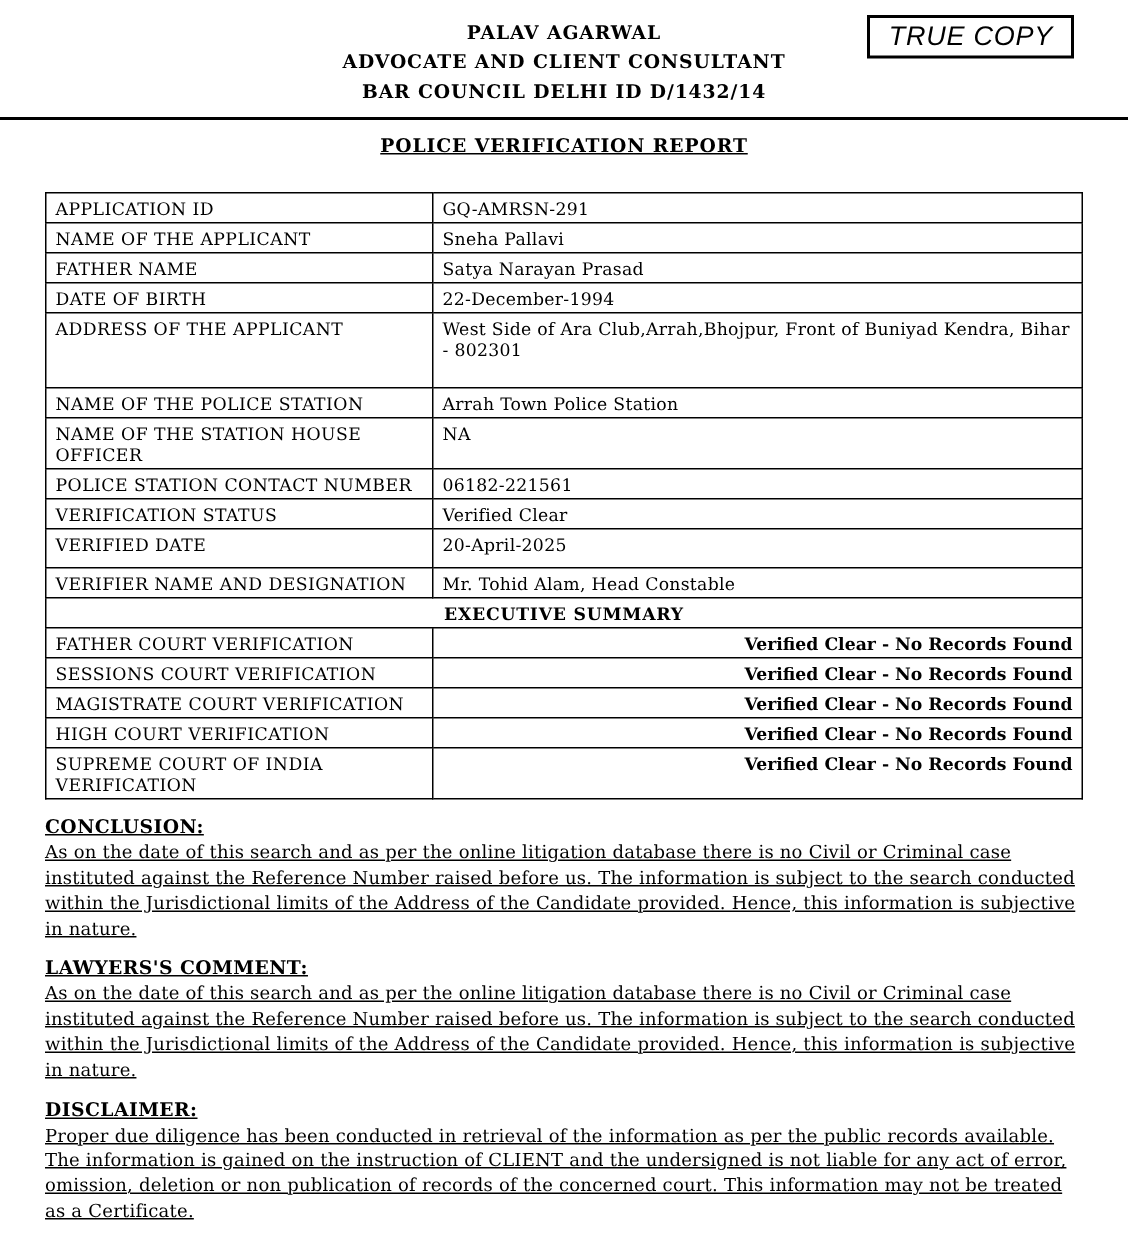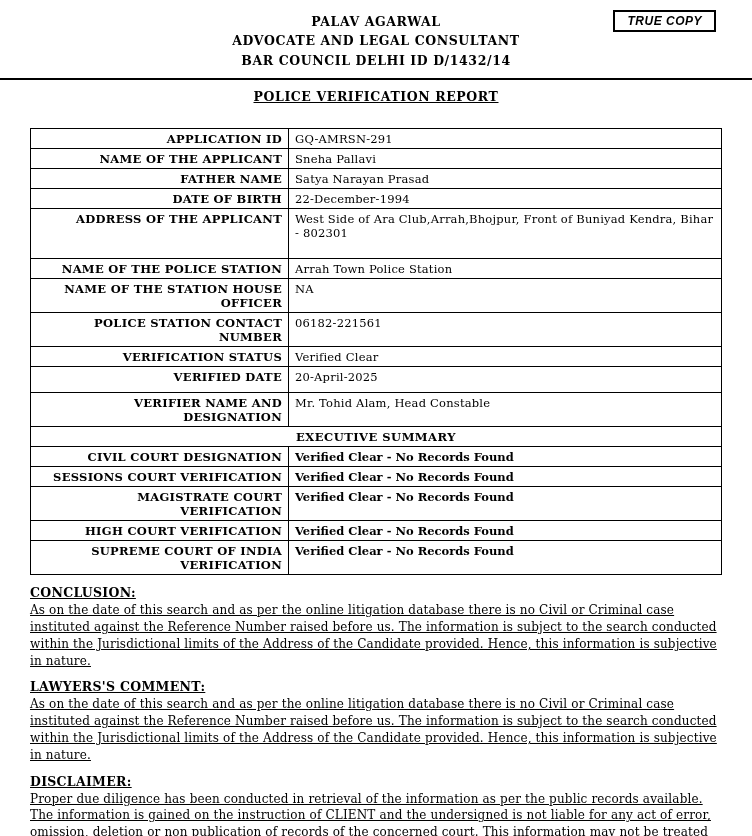--- a/index.html
+++ b/index.html
@@ -9,50 +9,50 @@
     font-family:"DejaVu Serif", serif; color:#000;
   }
   .page { position:relative; width:752px; height:836px; padding:12px 30px 0 30px;border-radius:10px; }
 
   
   .letterhead { text-align:center; font-size:12.5px; line-height:1.55; letter-spacing:0.6px; font-weight:600; }
   .true-copy {
     position:absolute; top:10px; right:36px;
     border:2px solid #000; padding:2px 12px;
     font-family:"Liberation Sans", sans-serif;
-    font-style:italic; font-weight:bold; font-size:12px; letter-spacing:0.5px;
+    font-style:italic; font-weight:normal; font-size:18px; letter-spacing:0.5px;
   }
   .head-rule { border:none; border-top:2px solid #000; margin:8px -30px 0 -30px; }
 
   
   .report-title { text-align:center; font-weight:bold; text-decoration:underline; font-size:12.5px; letter-spacing:0.6px; margin:9px 0 24px 0; }
 
   
   table.report { width:100%; border-collapse:collapse; font-size:11.5px; }
   table.report td { border:1.6px solid #000; padding:2.5px 6px; vertical-align:top; }
-  td.lbl { font-weight:bold; width:258px; letter-spacing:0.3px;text-align:right; }
+  td.lbl { font-weight:normal; width:258px; letter-spacing:0.3px; }
   td.val { letter-spacing:0.2px; }
   tr.addr td { height:50px; }
   tr.vdate td { height:26px;margin-top:12px; }
   td.summary-title { text-align:center; font-weight:bold; letter-spacing:0.5px; }
-  td.val-center { text-align:left; font-weight:bold; }
+  td.val-center { text-align:right; font-weight:bold; }
 
   
   .section { margin-top:10px; }
   .section-heading { font-weight:bold; text-decoration:underline; font-size:12.5px; letter-spacing:0.3px; }
   .section-body { font-size:12px; line-height:1.4; margin-top:2px; letter-spacing:0.15px;text-decoration:underline; }
 </style>
 </head>
 <body>
 
 <div class="page">
 
   <div class="letterhead">
     <div>PALAV AGARWAL</div>
-    <div>ADVOCATE AND LEGAL CONSULTANT</div>
+    <div>ADVOCATE AND CLIENT CONSULTANT</div>
     <div>BAR COUNCIL DELHI ID D/1432/14</div>
   </div>
 
   <div class="true-copy">TRUE COPY</div>
 
   <hr class="head-rule">
 
   <div class="report-title">POLICE VERIFICATION REPORT</div>
 
   <table class="report">
@@ -100,21 +100,21 @@
       <tr>
         <td class="lbl">VERIFIER NAME AND DESIGNATION</td>
         <td class="val">Mr. Tohid Alam, Head Constable</td>
       </tr>
 
       <tr>
         <td class="summary-title" colspan="2">EXECUTIVE SUMMARY</td>
       </tr>
 
       <tr>
-        <td class="lbl">CIVIL COURT DESIGNATION</td>
+        <td class="lbl">FATHER COURT VERIFICATION</td>
         <td class="val-center">Verified Clear - No Records Found</td>
       </tr>
       <tr>
         <td class="lbl">SESSIONS COURT VERIFICATION</td>
         <td class="val-center">Verified Clear - No Records Found</td>
       </tr>
       <tr>
         <td class="lbl">MAGISTRATE COURT VERIFICATION</td>
         <td class="val-center">Verified Clear - No Records Found</td>
       </tr>

